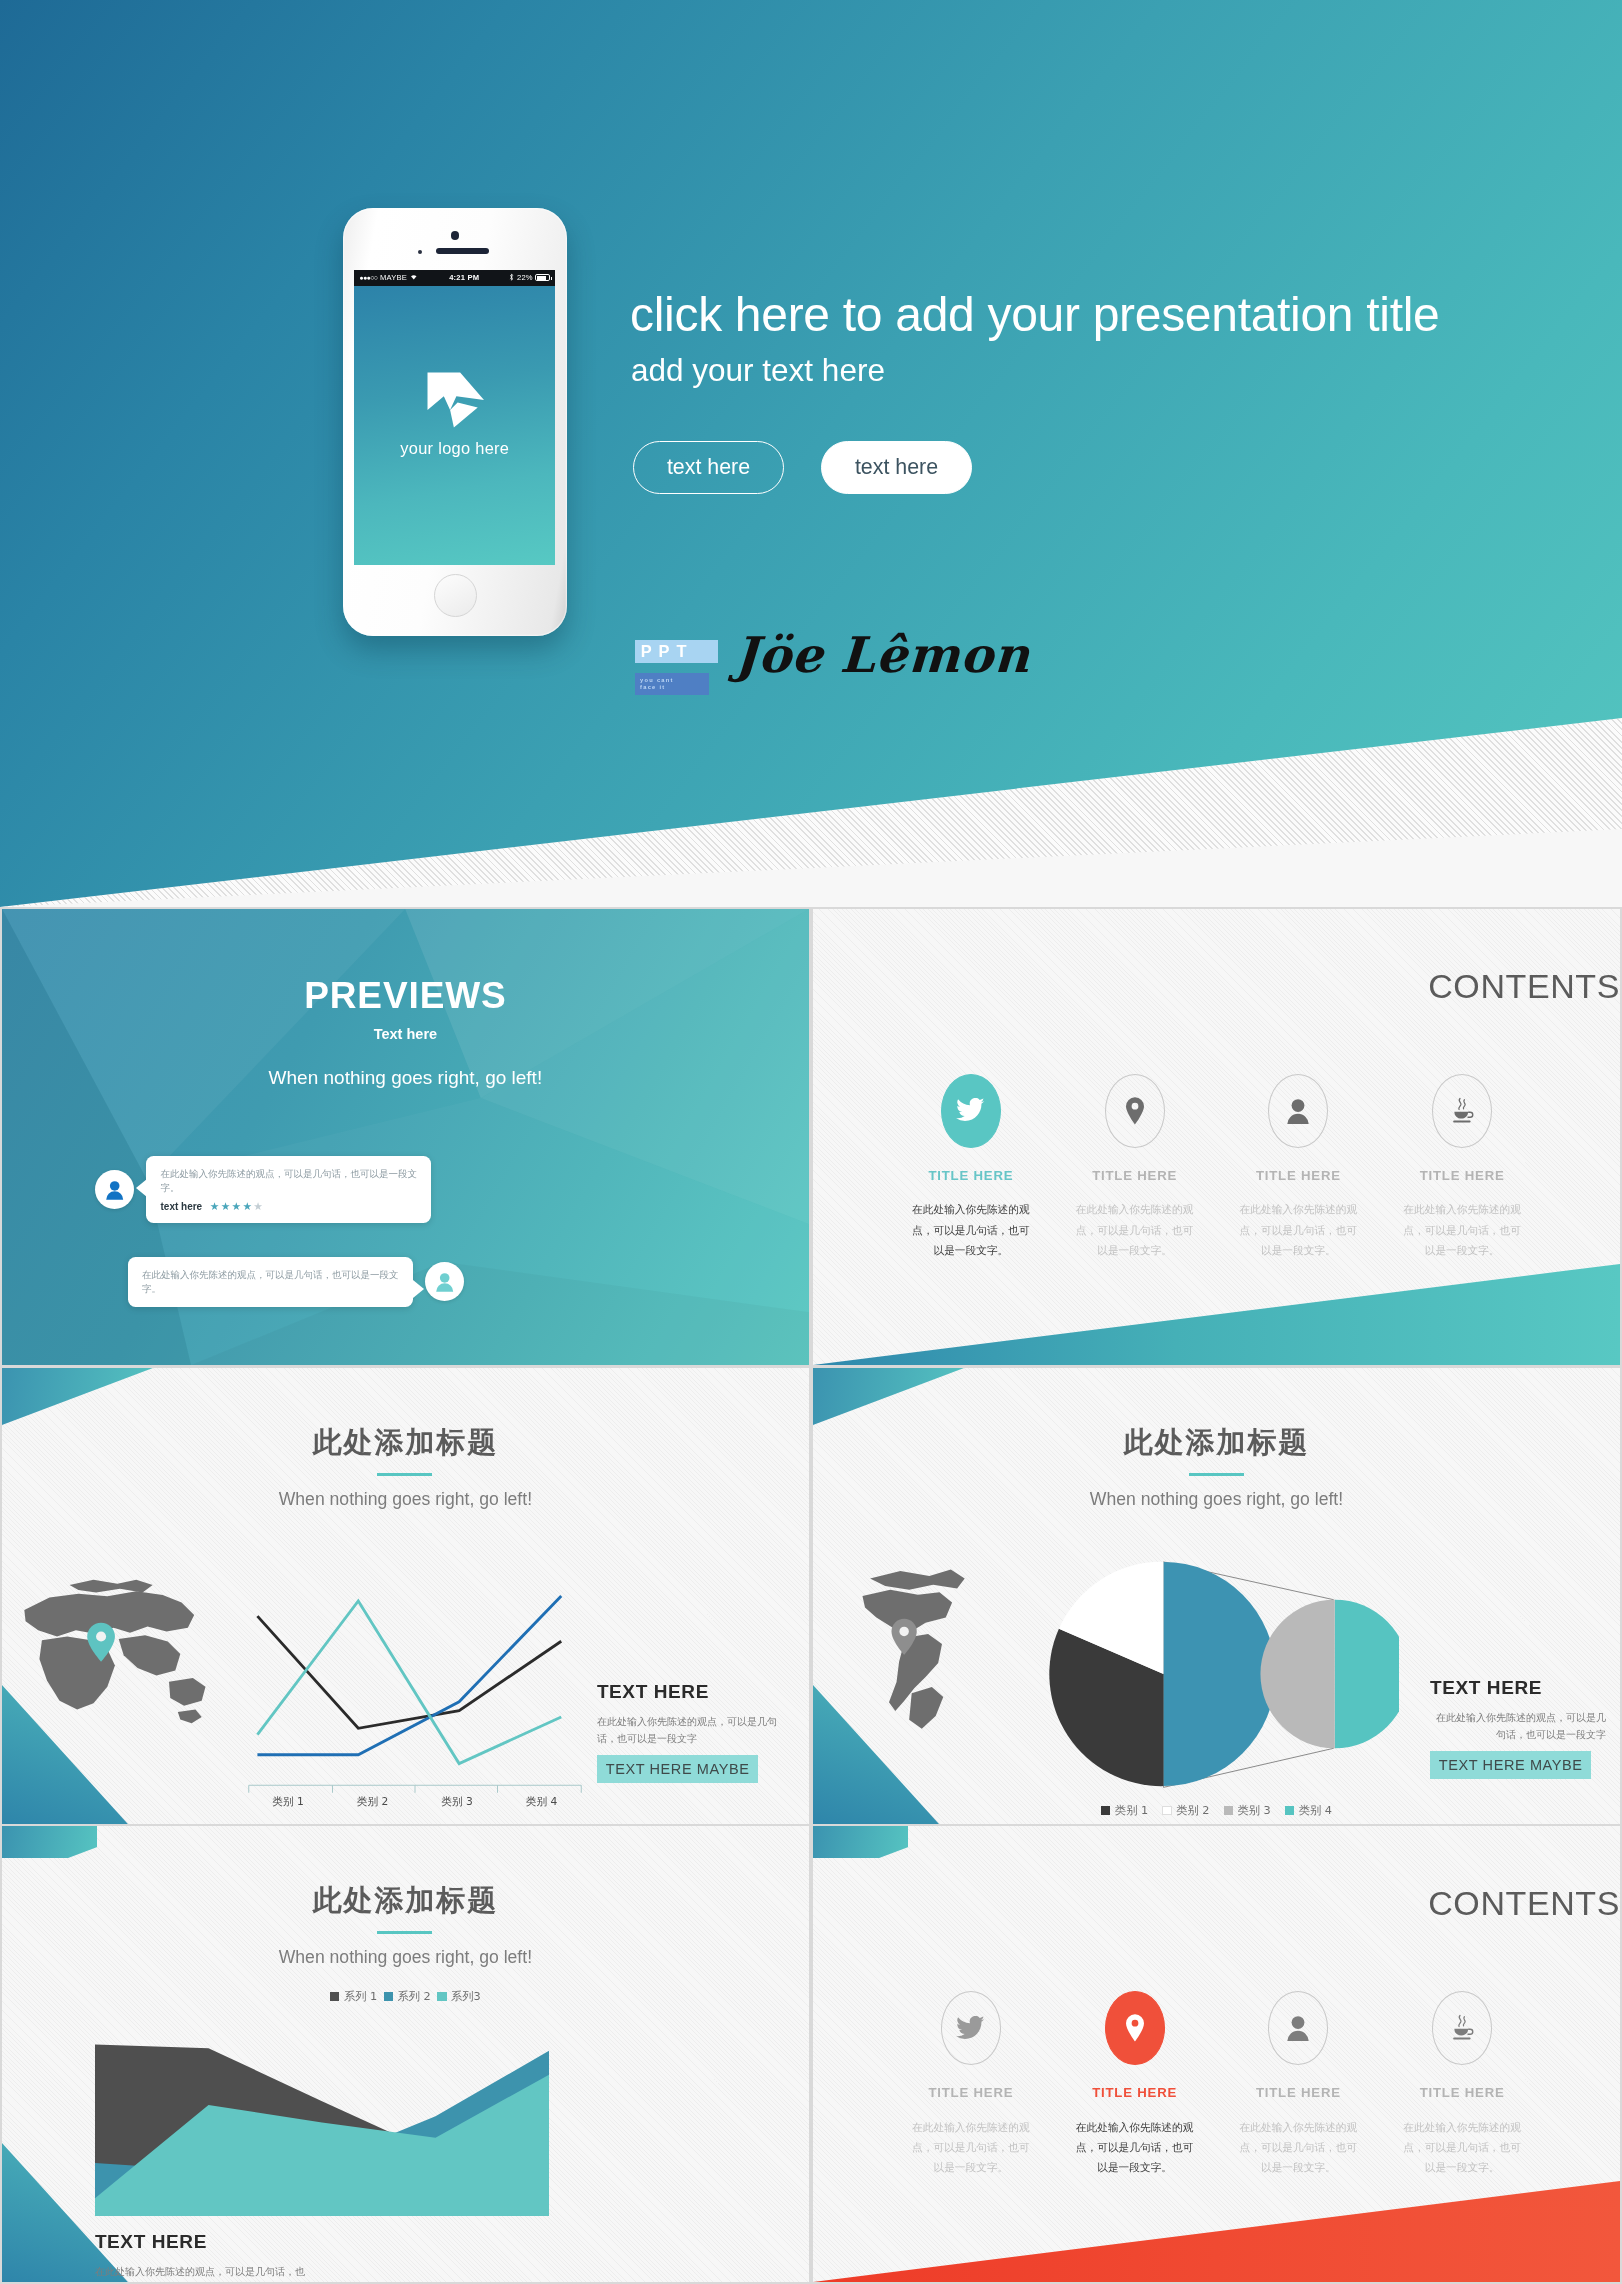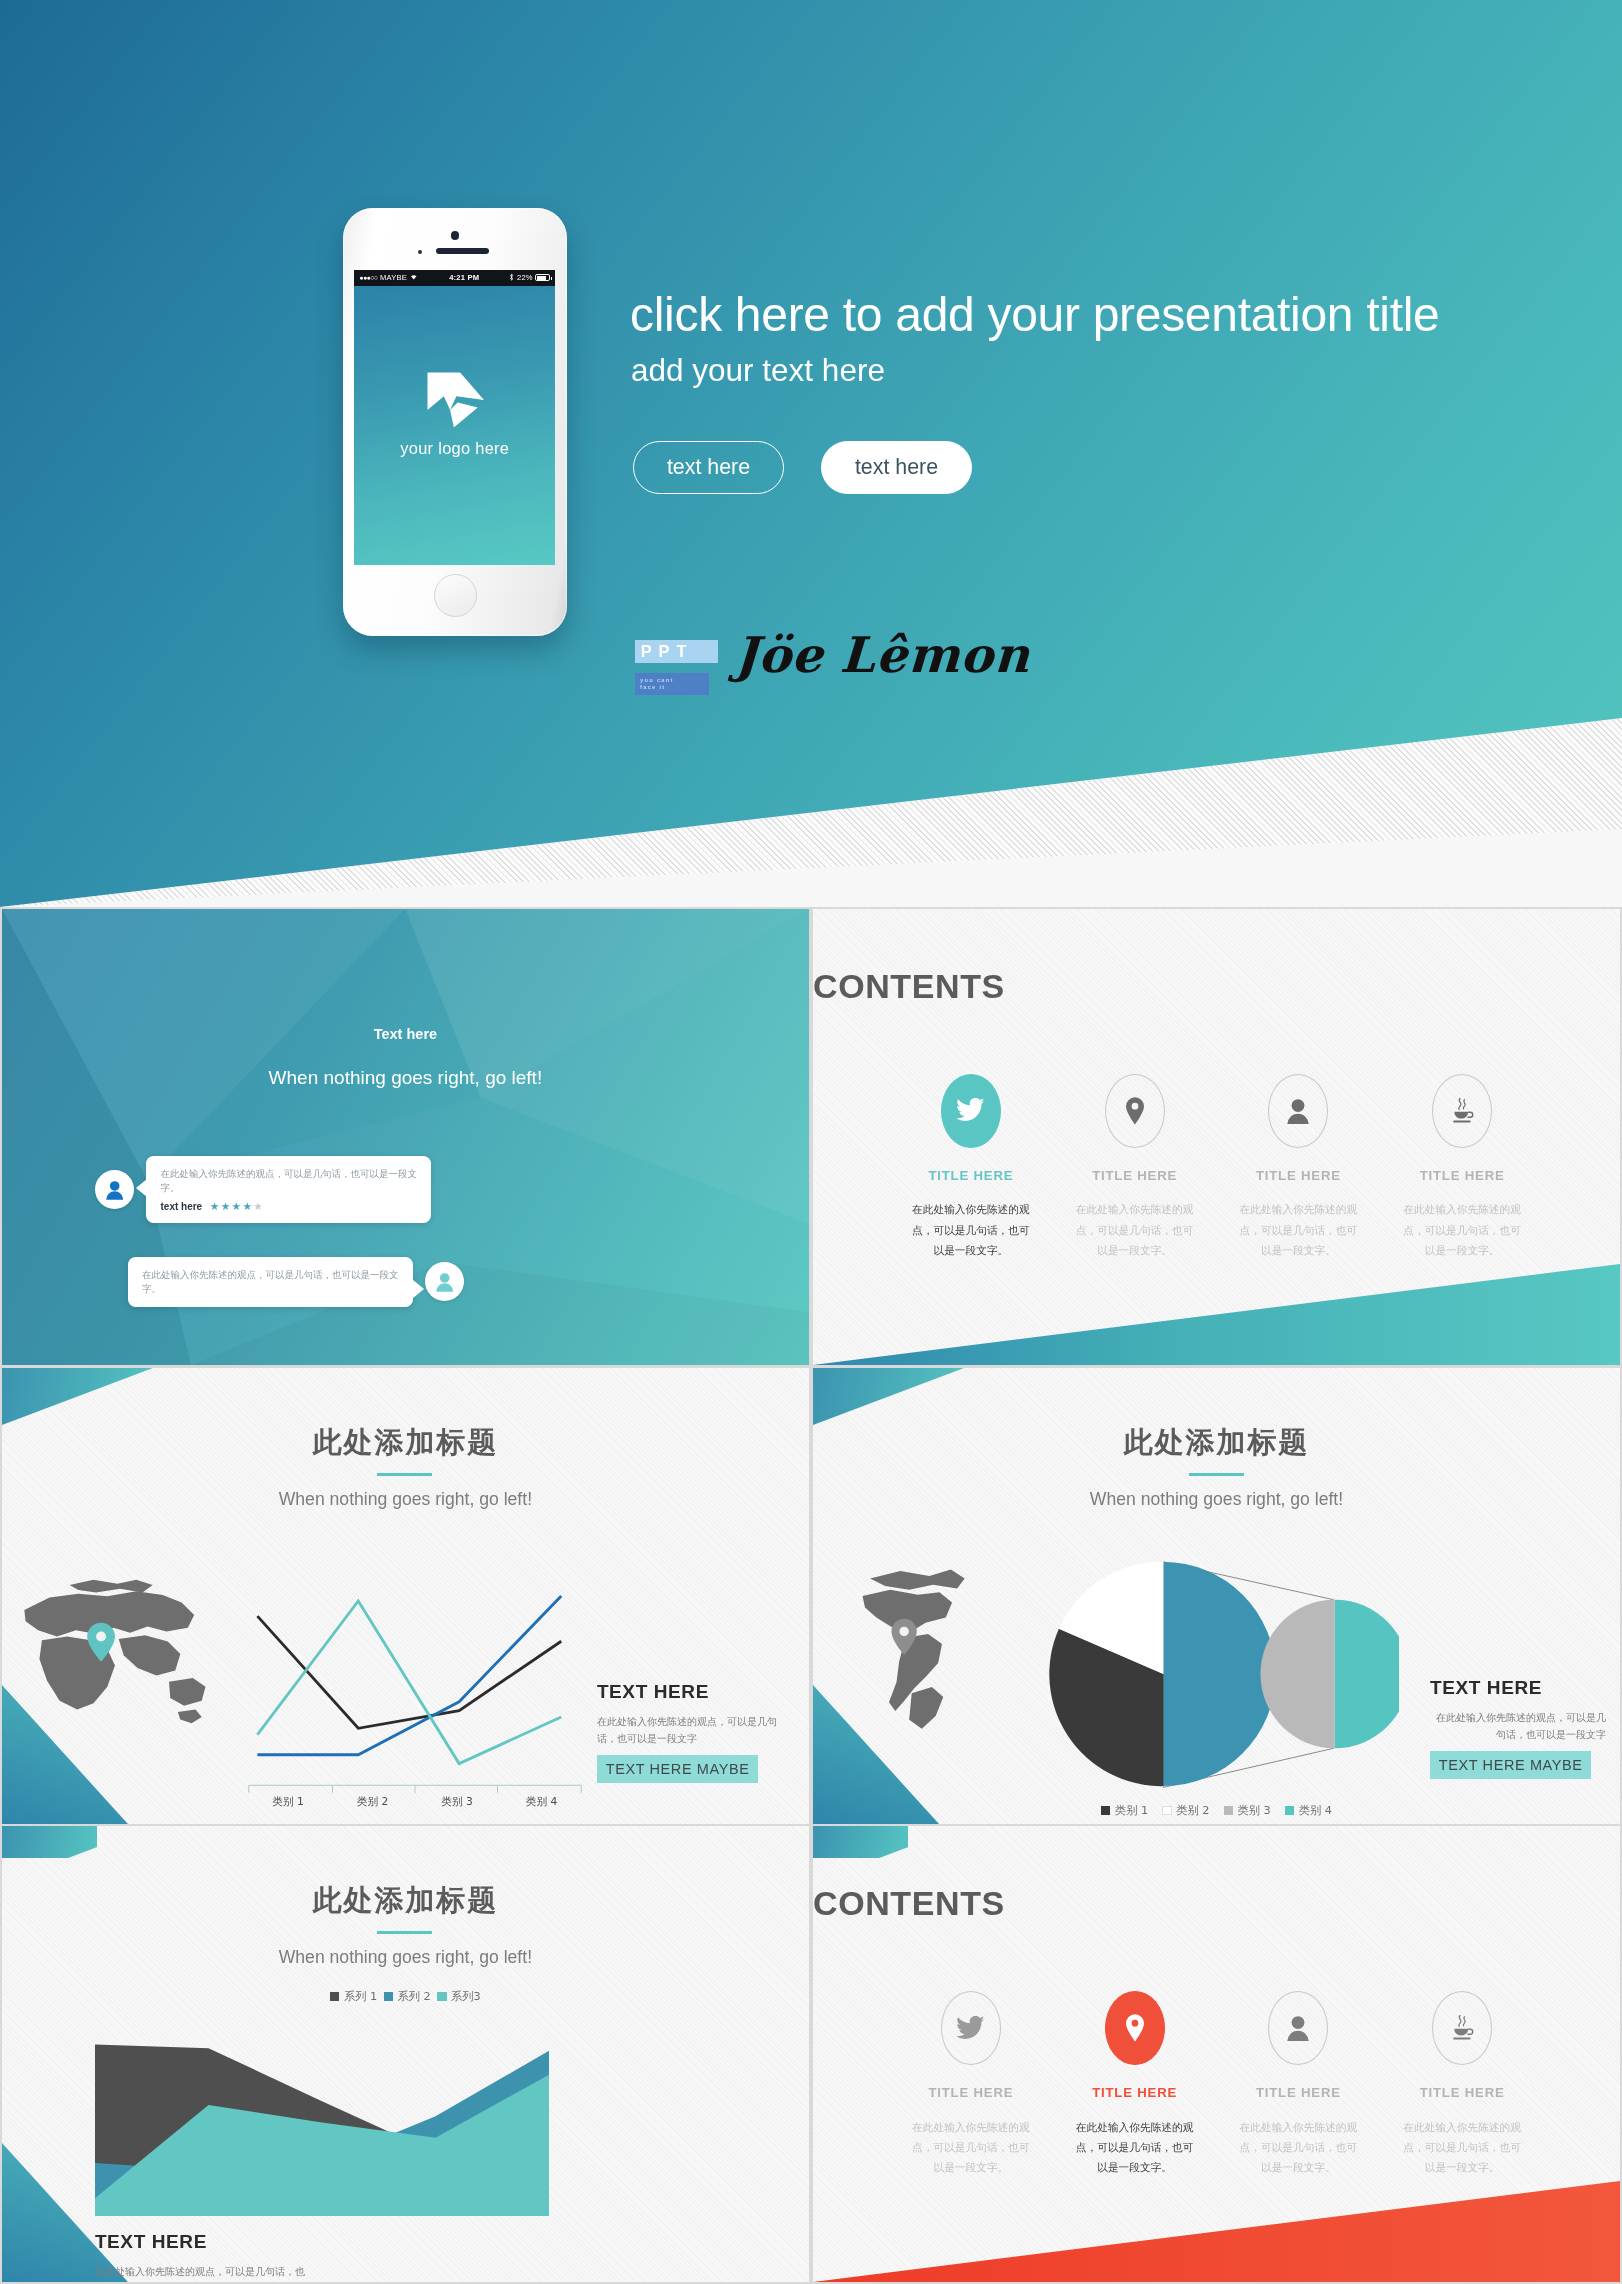--- a/index.html
+++ b/index.html
@@ -117,22 +117,22 @@
   .bub-foot { margin-top:4.4px; display:flex; align-items:center; gap:7.6px; }
   .bub-foot b { color:#2b3840; font-size:10px; }
   .stars { color:#4aa6bb; font-size:10.7px; letter-spacing:1.3px; }
   .stars .off { color:#c3ced4; }
   .tail-l { position:absolute; left:-10.7px; top:23px; width:0; height:0;
     border-top:9.5px solid transparent; border-bottom:9.5px solid transparent; border-right:11.3px solid #ffffff; }
   .tail-r { position:absolute; right:-10.7px; top:23px; width:0; height:0;
     border-top:9.5px solid transparent; border-bottom:9.5px solid transparent; border-left:11.3px solid #ffffff; }
 
   
-  .contents-title { position:absolute; left:0; right:0; top:58px; text-align:left;
-    color:#5b5b5b; font-size:34px; font-weight:bold; letter-spacing:0.6px; }
+  .contents-title { position:absolute; left:0; right:0; top:58px; text-align:right;
+    color:#5b5b5b; font-size:34px; font-weight:normal; letter-spacing:0.6px; }
   .cont-row { position:absolute; left:76px; right:76px; top:165px; display:flex; }
   .cont-item { flex:1; display:flex; flex-direction:column; align-items:center; }
   .circ { width:60px; height:74px; border-radius:50%; display:flex; align-items:center; justify-content:center;
     border:0.9px solid #c9c9c9; background:transparent; }
   .circ.fill-teal { background:#59c6c3; border-color:#59c6c3; }
   .circ.fill-red  { background:#f0503a; border-color:#f0503a; }
   .cont-lbl { margin-top:20px; font-size:13.2px; font-weight:bold; letter-spacing:0.8px; color:#b4b4b4; }
   .cont-lbl.on-teal { color:#67c5c7; }
   .cont-lbl.on-red  { color:#f0503a; }
   .cont-txt { margin-top:17.6px; width:123px; text-align:center; font-size:10.7px; line-height:1.9;
@@ -248,20 +248,21 @@
     <div class="cell c1 previews">
       <svg class="poly" style="left:0;top:0" width="807" height="456" viewBox="0 0 1281 724">
         <polygon points="0,0 640,0 230,430" fill="#ffffff" opacity="0.05"></polygon>
         <polygon points="640,0 1281,0 760,300" fill="#ffffff" opacity="0.09"></polygon>
         <polygon points="0,0 0,724 300,724 230,430" fill="#000000" opacity="0.05"></polygon>
         <polygon points="760,300 1281,0 1281,500" fill="#ffffff" opacity="0.07"></polygon>
         <polygon points="230,430 760,300 1281,500 1281,724 300,724" fill="#ffffff" opacity="0.03"></polygon>
         <polygon points="300,724 1281,724 1281,640 700,560" fill="#000000" opacity="0.03"></polygon>
       </svg>
 
+      <div class="ph-title">PREVIEWS</div>
       <div class="ph-sub">Text here</div>
       <div class="ph-tag">When nothing goes right, go left!</div>
 
       <div class="bubble-row" style="left:93px; top:247px; gap:12.6px;">
         <div class="avatar">
           <svg width="21.4" height="21.4" viewBox="0 0 34 34">
             <circle cx="17" cy="11" r="7.6" fill="#1273c4"></circle>
             <path d="M3.5 33 a13.5 13.5 0 0 1 27 0 Z" fill="#1273c4"></path>
           </svg>
         </div>

